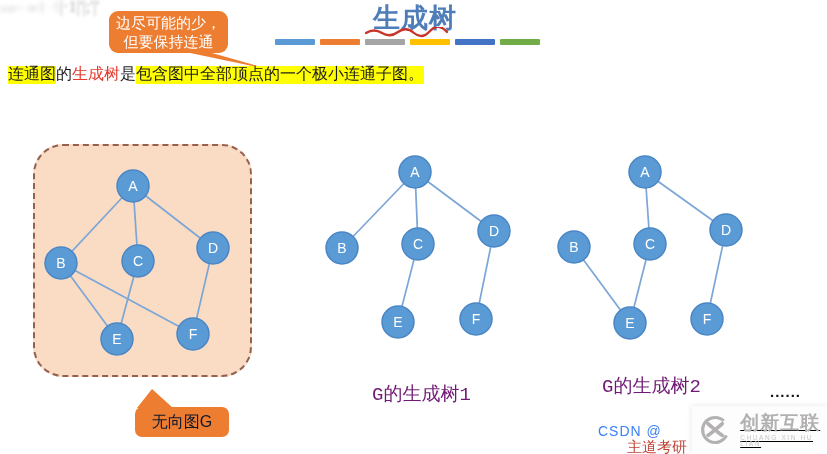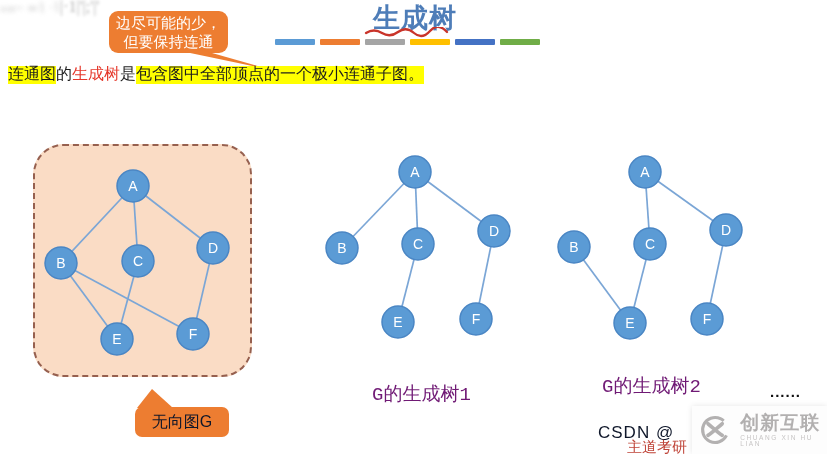--- a/index.html
+++ b/index.html
@@ -43,29 +43,29 @@
   .lbl-tree1{left:372px;top:381px;}
   .lbl-tree2{left:602px;top:373px;}
   .ellipsis{position:absolute;left:770px;top:383px;font-size:15px;
             letter-spacing:1px;color:#111;font-weight:bold;}
   
   .callout-g{position:absolute;left:135px;top:407px;width:94px;height:30px;
              background:#ed7d31;border-radius:7px;color:#0f172a;font-size:16px;
              text-align:center;line-height:30px;}
   .callout-g-tail{position:absolute;left:130px;top:387px;}
   
-  .csdn-wm{position:absolute;left:598px;top:423px;font-size:17px;
-           color:#0f172a;letter-spacing:1px;}
+  .csdn-wm{position:absolute;left:598px;top:423px;font-size:14px;
+           color:#3b82f6;letter-spacing:1px;}
   .red-wm{position:absolute;left:627px;top:438px;font-size:15px;
           color:#bf4438;font-family:"Liberation Serif",serif;}
   .logo-box{position:absolute;left:692px;top:406px;width:135px;height:48px;
             background:#fdfdfd;box-shadow:0 0 6px rgba(0,0,0,.10);
             display:flex;align-items:center;padding-left:7px;
             box-sizing:border-box;}
-  .logo-txt{margin-left:9px;line-height:1;}
+  .logo-txt{margin-left:9px;line-height:1;text-decoration:underline;}
   .logo-cn{font-size:19px;font-weight:bold;color:#b2b0b0;letter-spacing:1px;}
   .logo-en{font-size:6.5px;color:#c7c5c5;letter-spacing:1.6px;margin-top:3px;}
 </style>
 </head>
 <body>
 
 <div class="canvas">
 
   <div class="smudge s1">≈≡~ ≃⌇ ·⌇</div>
   <div class="smudge s2">|·1|'|;'|'</div>

